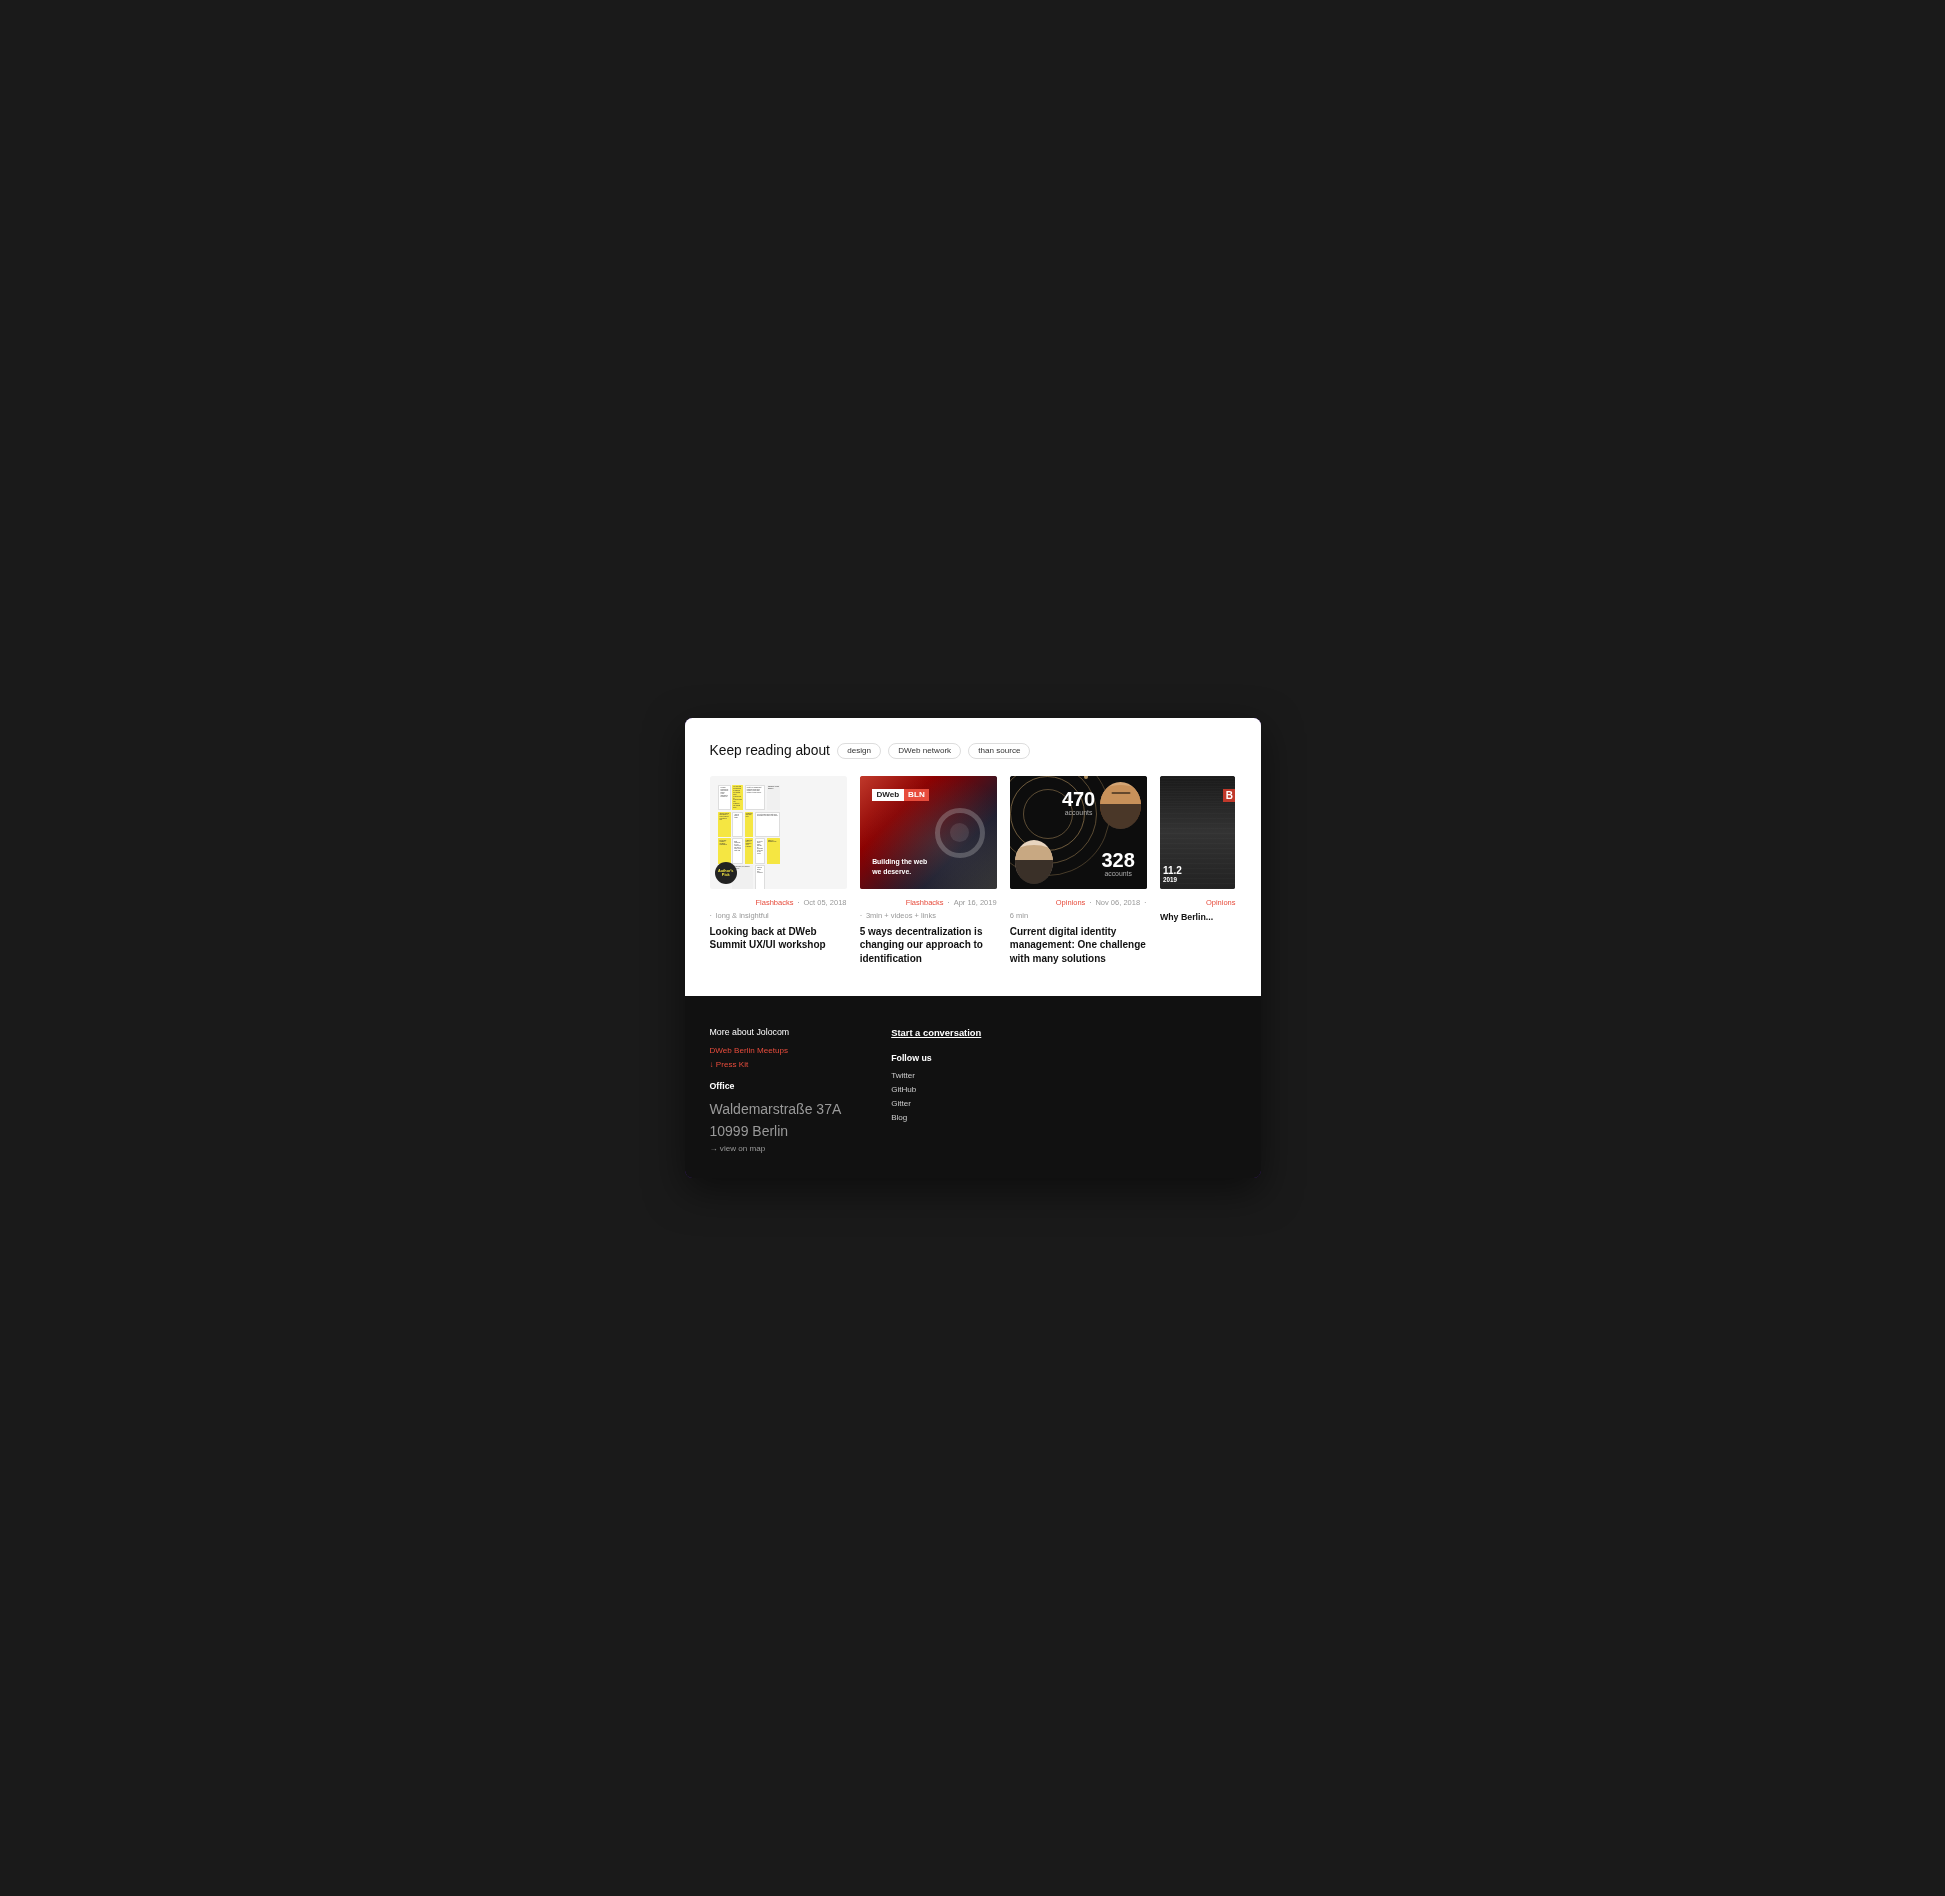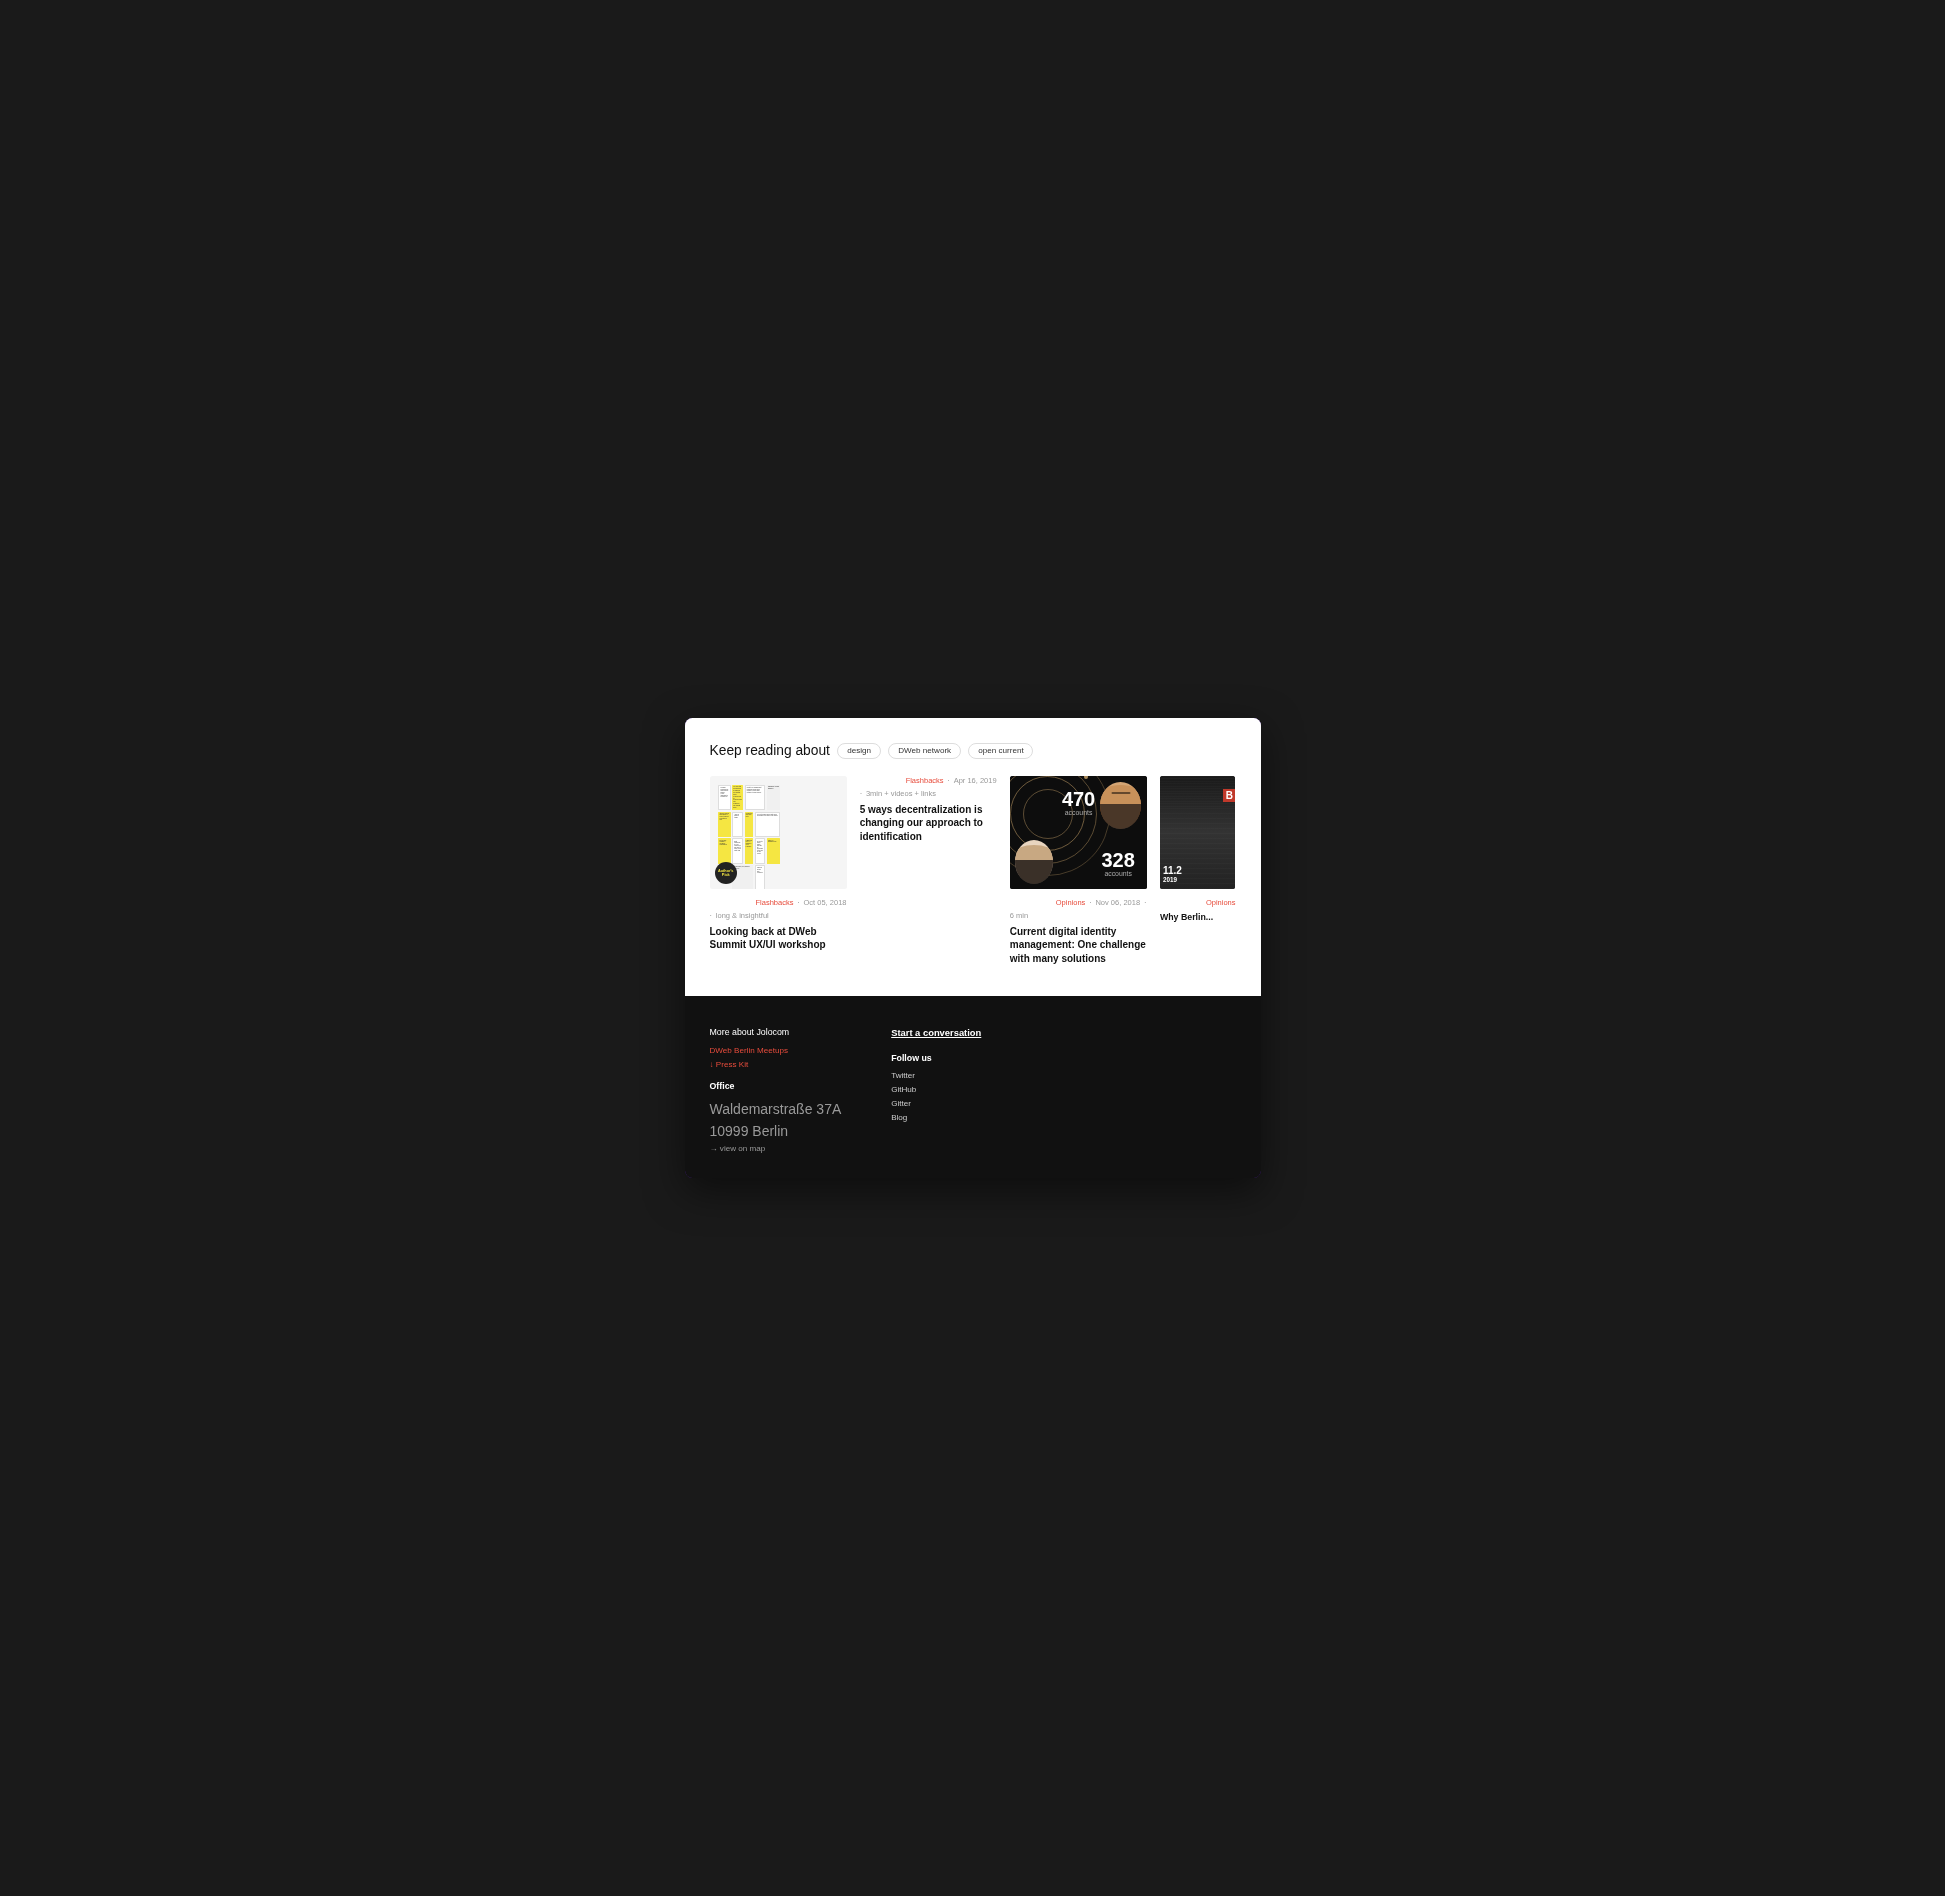--- a/index.html
+++ b/index.html
@@ -380,21 +380,21 @@
 </head>
 <body>
 
 <div class="browser-window">
 
   <div class="articles-section">
     <div class="section-header">
       <h2 class="section-title">Keep reading about</h2>
       <button class="tag-pill">design</button>
       <button class="tag-pill">DWeb network</button>
-      <button class="tag-pill">open current</button>
+      <button class="tag-pill">than source</button>
     </div>
 
     <div class="articles-grid">
 
       <div class="article-card">
         <div class="article-image card1-img">
           <div class="sticky-grid">
             <div class="sn sn-white" style="grid-column:1; grid-row:1; font-size:1.3px;">Lifespan superpowers: how interface should evolve throughout a person's life</div>
             <div class="sn sn-yellow" style="grid-column:2; grid-row:1;">We are still need apps or should we switch from experience to experience? (for example, like social app)</div>
             <div class="sn sn-white" style="grid-column:3/5; grid-row:1; font-size:1.3px;">Identity-key management should be issued from outside-in, rather than outside-in (social values)</div>
@@ -417,20 +417,33 @@
           <span class="category-tag">Flashbacks</span>
           <span class="meta-dot">·</span>
           <span class="meta-date">Oct 05, 2018</span>
           <span class="meta-dot">·</span>
           <span class="meta-extra">long &amp; insightful</span>
         </div>
         <h3 class="article-title">Looking back at DWeb Summit UX/UI workshop</h3>
       </div>
 
       <div class="article-card">
+        <div class="article-image card2-img">
+          <div style="position:absolute; top:0; left:0; right:0; bottom:0; background: linear-gradient(135deg, #c0392b 0%, #8B0000 30%, #1a1a2e 70%, #333 100%); opacity:0.9;"></div>
+          <div style="position:absolute; top:0; left:0; right:0; bottom:0; background: radial-gradient(ellipse at 60% 60%, rgba(100,100,100,0.3) 0%, transparent 70%);"></div>
+
+          <div style="position:absolute; right:12.5px; top:50%; transform:translateY(-50%); width:50px; height:50px; border-radius:50%; border:5px solid rgba(200,200,200,0.3); display:flex; align-items:center; justify-content:center;">
+            <div style="width:19px; height:19px; border-radius:50%; background:rgba(255,255,255,0.1);"></div>
+          </div>
+          <div style="position:absolute; top:12.5px; left:12.5px; display:flex; gap:0;">
+            <span class="dweb-text">DWeb</span>
+            <span class="bln-text">BLN</span>
+          </div>
+          <div class="card2-subtitle">Building the web<br>we deserve.</div>
+        </div>
         <div class="article-meta">
           <span class="category-tag">Flashbacks</span>
           <span class="meta-dot">·</span>
           <span class="meta-date">Apr 16, 2019</span>
           <span class="meta-dot">·</span>
           <span class="meta-extra">3min + videos + links</span>
         </div>
         <h3 class="article-title">5 ways decentralization is changing our approach to identification</h3>
       </div>
 

